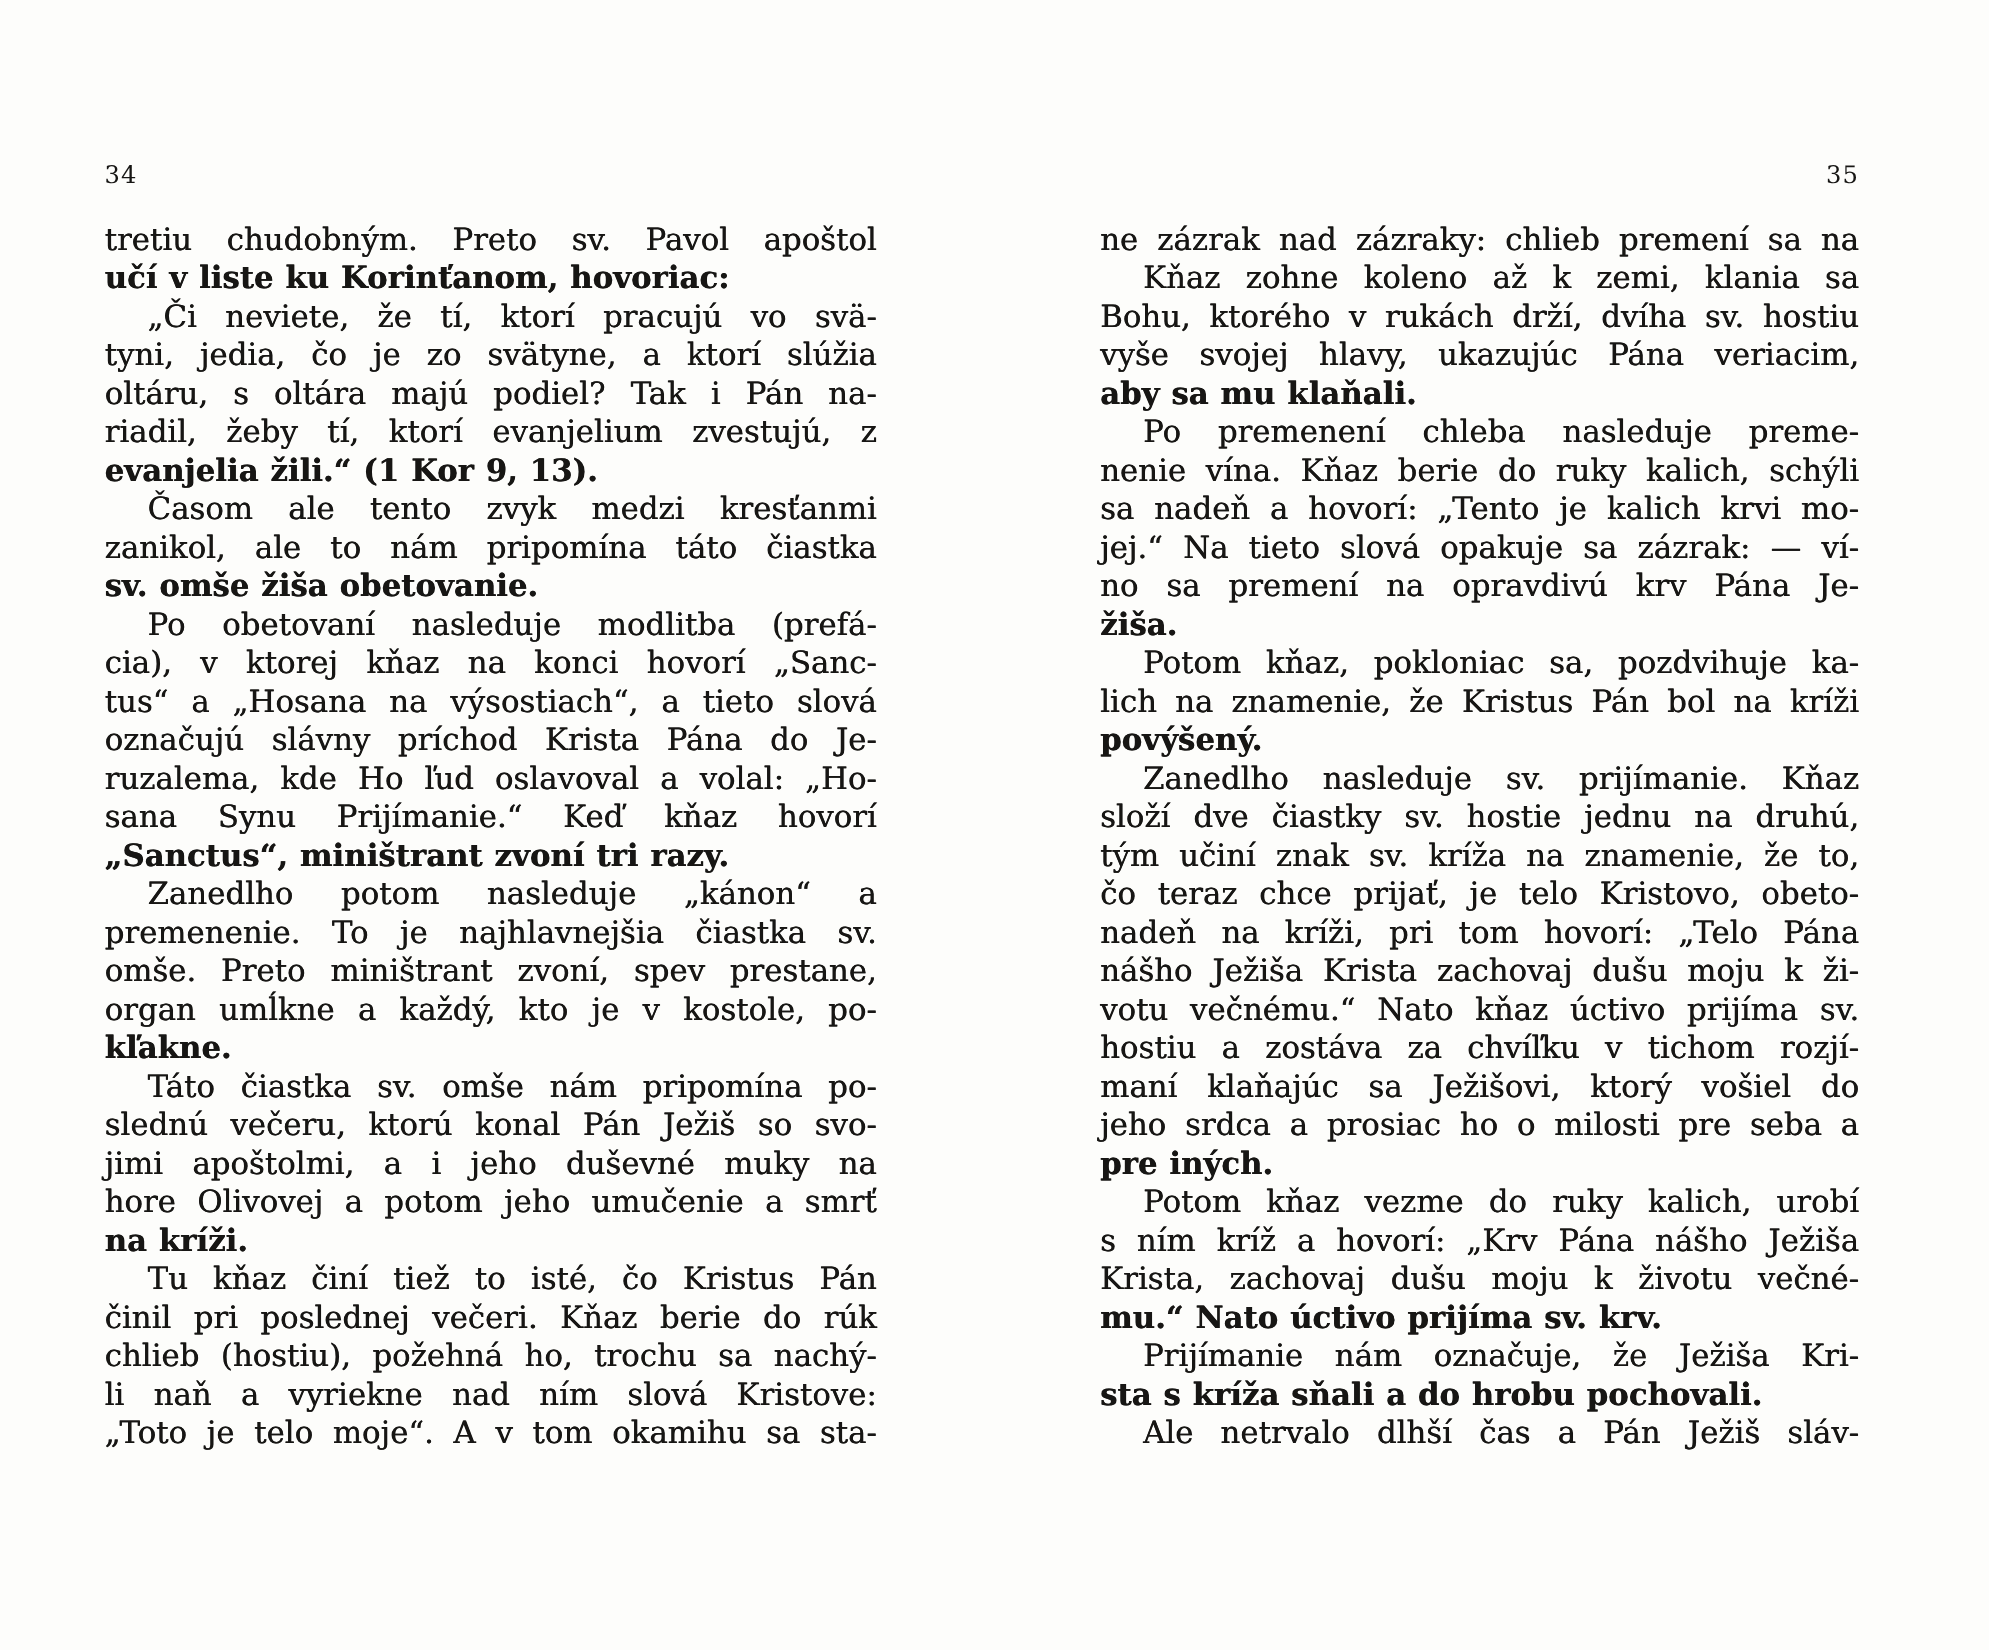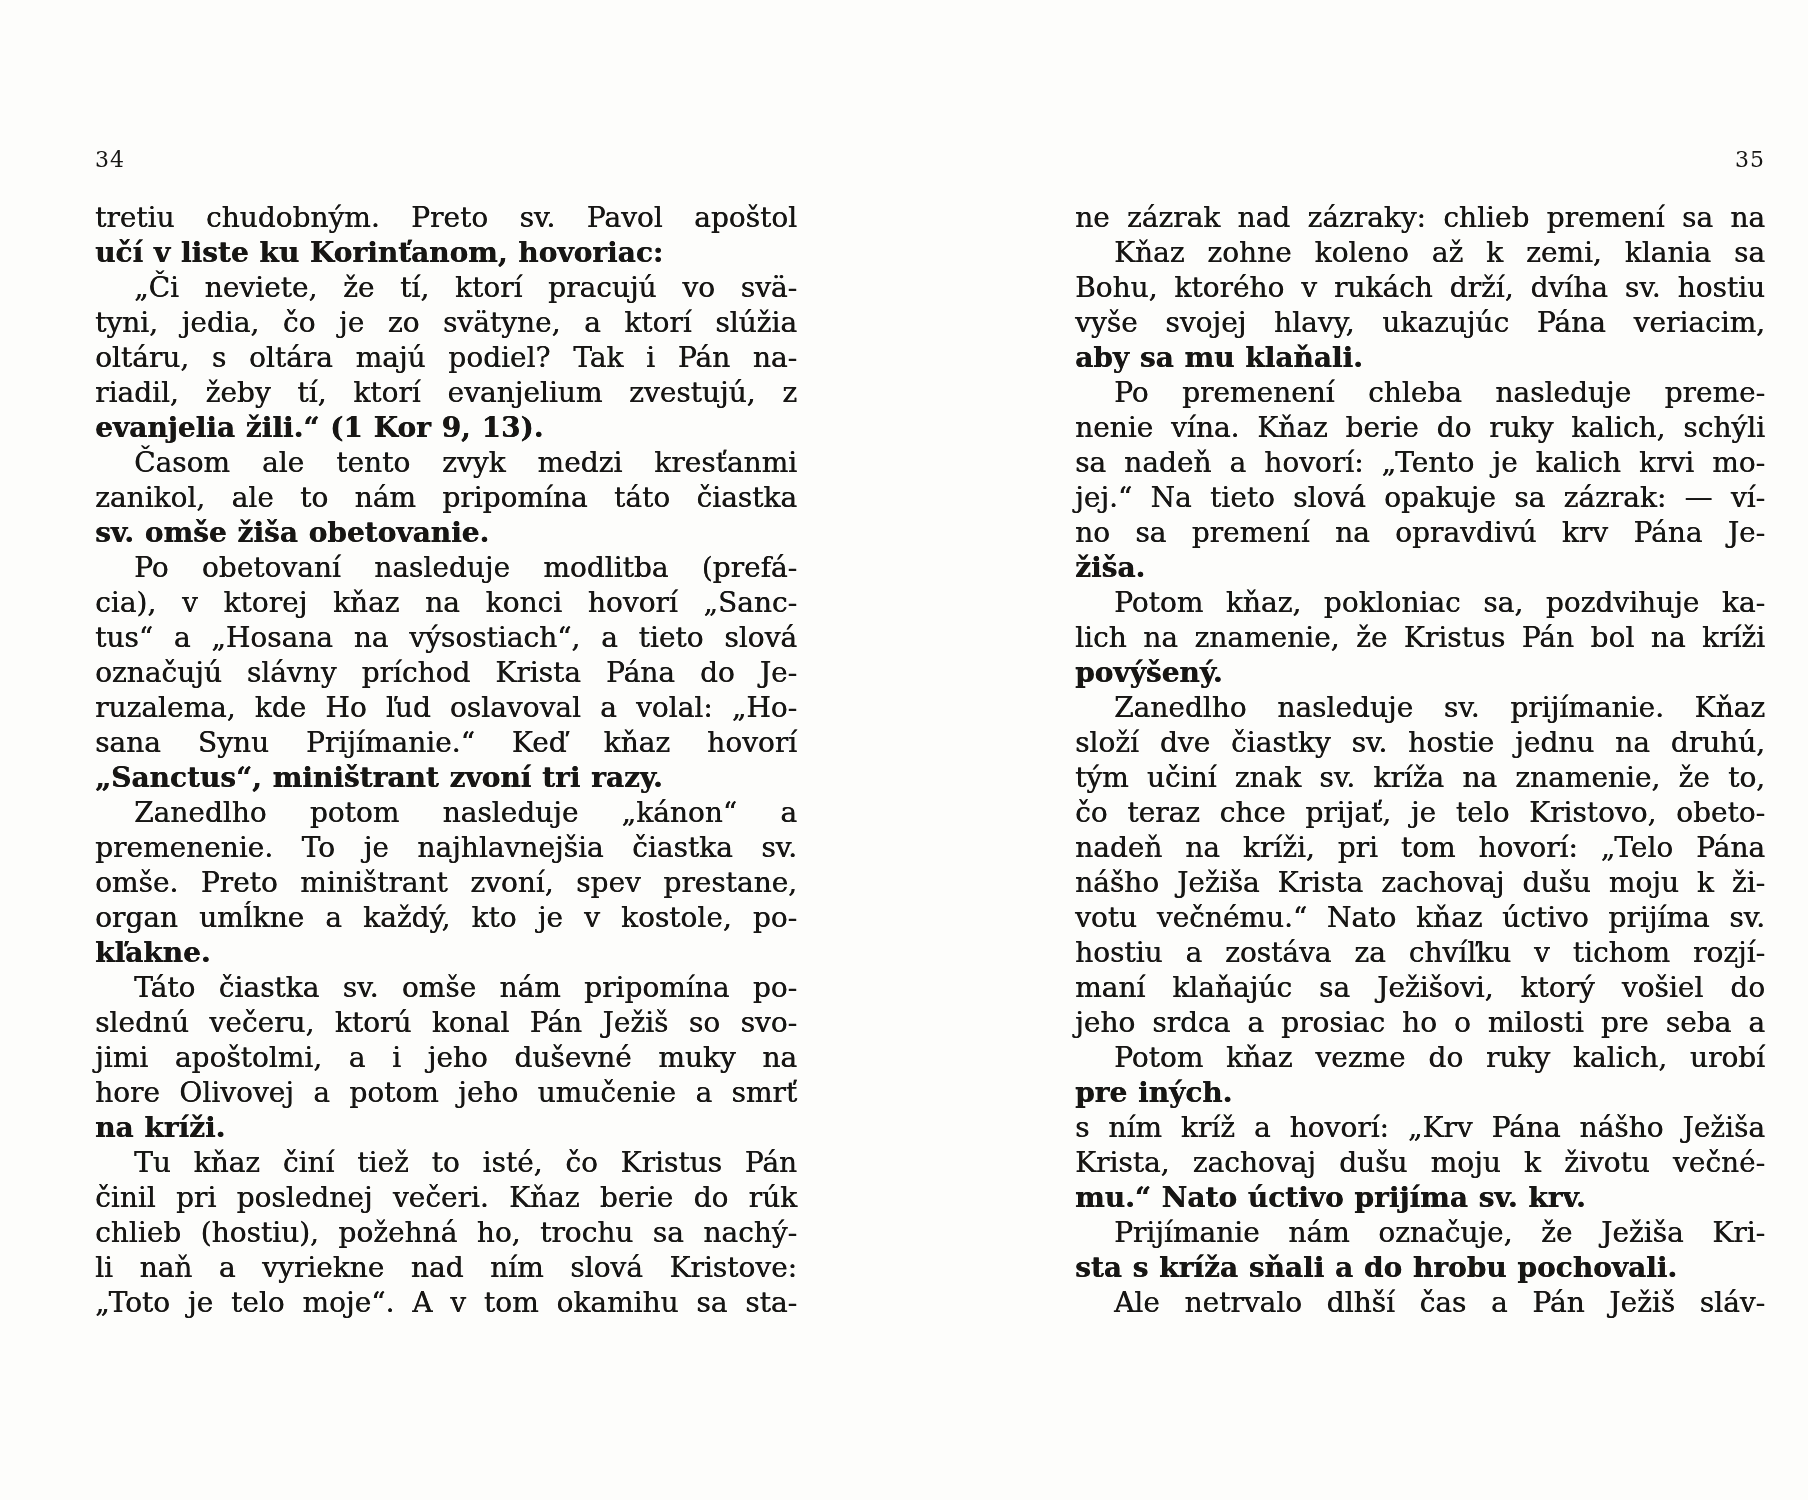--- a/index.html
+++ b/index.html
@@ -8,21 +8,21 @@
     height: 1500px;
     position: relative;
     background: #fdfdfb;
     color: #171614;
     font-family: "DejaVu Serif", "Liberation Serif", serif;
     overflow: hidden;
   }
   .spread { position: absolute; inset: 0; }
   .page { position: absolute; top: 142px; }
   .page--left  { left: 95px;  width: 702px; }
-  .page--right { left: 1075px; width: 690px; }
+  .page--right { left: 1000px; width: 690px; }
   .page-number {
     font-size: 22px;
     line-height: 36px;
     height: 36px;
     letter-spacing: 1px;
   }
   .page--right .page-number { text-align: right; }
   .column { margin-top: 22px; }
   .line {
     font-size: 28px;
@@ -99,22 +99,22 @@
         <div class="line indent">Zanedlho nasleduje sv. prijímanie. Kňaz</div>
         <div class="line">složí dve čiastky sv. hostie jednu na druhú,</div>
         <div class="line">tým učiní znak sv. kríža na znamenie, že to,</div>
         <div class="line">čo teraz chce prijať, je telo Kristovo, obeto-</div>
         <div class="line">nadeň na kríži, pri tom hovorí: „Telo Pána</div>
         <div class="line">nášho Ježiša Krista zachovaj dušu moju k ži-</div>
         <div class="line">votu večnému.“ Nato kňaz úctivo prijíma sv.</div>
         <div class="line">hostiu a zostáva za chvíľku v tichom rozjí-</div>
         <div class="line">maní klaňajúc sa Ježišovi, ktorý vošiel do</div>
         <div class="line">jeho srdca a prosiac ho o milosti pre seba a</div>
+        <div class="line short">pre iných.</div>
         <div class="line indent">Potom kňaz vezme do ruky kalich, urobí</div>
-        <div class="line short">pre iných.</div>
         <div class="line">s ním kríž a hovorí: „Krv Pána nášho Ježiša</div>
         <div class="line">Krista, zachovaj dušu moju k životu večné-</div>
         <div class="line short">mu.“ Nato úctivo prijíma sv. krv.</div>
         <div class="line indent">Prijímanie nám označuje, že Ježiša Kri-</div>
         <div class="line short">sta s kríža sňali a do hrobu pochovali.</div>
         <div class="line indent">Ale netrvalo dlhší čas a Pán Ježiš sláv-</div>
       </div>
   </section>
 
 </div>

